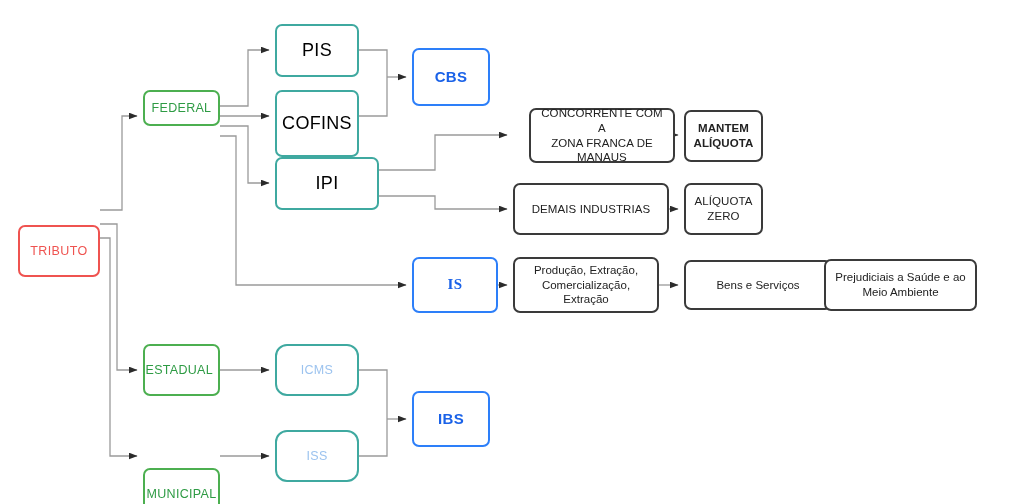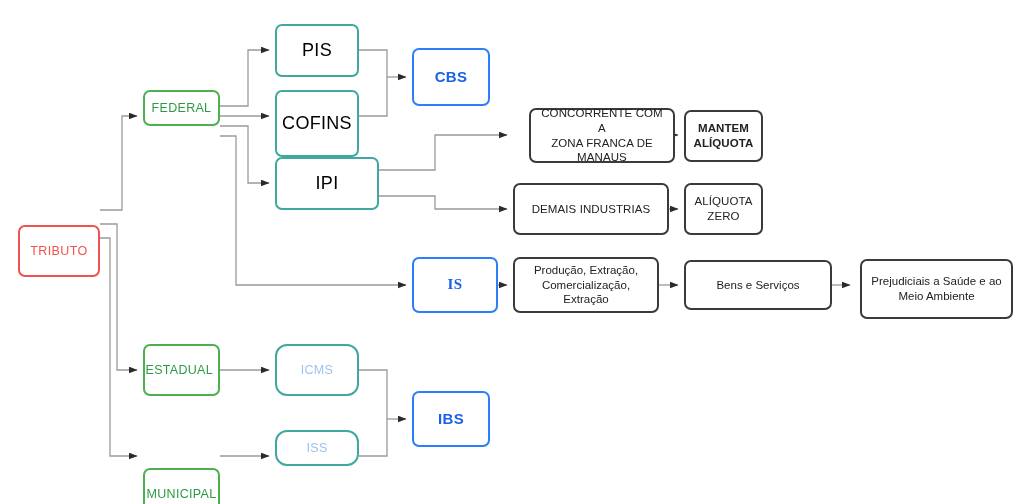--- a/index.html
+++ b/index.html
@@ -79,21 +79,21 @@
       </div>
       <div class="node n-teal" style="left: 275px; top: 90px; width: 84px; height: 67px;">
         <span class="lbl">COFINS</span>
       </div>
       <div class="node n-teal" style="left: 275px; top: 157px; width: 104px; height: 53px;">
         <span class="lbl">IPI</span>
       </div>
       <div class="node n-teal-blue" style="left: 275px; top: 344px; width: 84px; height: 52px;">
         <span class="lbl">ICMS</span>
       </div>
-      <div class="node n-teal-blue" style="left: 275px; top: 430px; width: 84px; height: 36px;">
+      <div class="node n-teal-blue" style="left: 275px; top: 430px; width: 84px; height: 52px;">
         <span class="lbl">ISS</span>
       </div>
       <div class="node n-blue" style="left: 412px; top: 48px; width: 78px; height: 58px;">
         <span class="lbl">CBS</span>
       </div>
       <div class="node n-blue" style="left: 412px; top: 257px; width: 86px; height: 56px; font-family: Liberation Serif, serif;">
         <span class="lbl">IS</span>
       </div>
       <div class="node n-blue" style="left: 412px; top: 391px; width: 78px; height: 56px;">
         <span class="lbl">IBS</span>
@@ -115,18 +115,18 @@
 ZERO</span>
       </div>
       <div class="node n-black mixed" style="left: 513px; top: 257px; width: 146px; height: 56px;">
         <span class="lbl">Produção, Extração,
 Comercialização,
 Extração</span>
       </div>
       <div class="node n-black mixed" style="left: 684px; top: 260px; width: 148px; height: 50px;">
         <span class="lbl">Bens e Serviços</span>
       </div>
-      <div class="node n-black mixed" style="left: 860px; top: 259px; width: 153px; height: 60px;">
+      <div class="node n-black mixed" style="left: 824px; top: 259px; width: 153px; height: 52px;">
         <span class="lbl">Prejudiciais a Saúde e ao
 Meio Ambiente</span>
       </div>
     </div>
 </div>
 
 </body></html>

